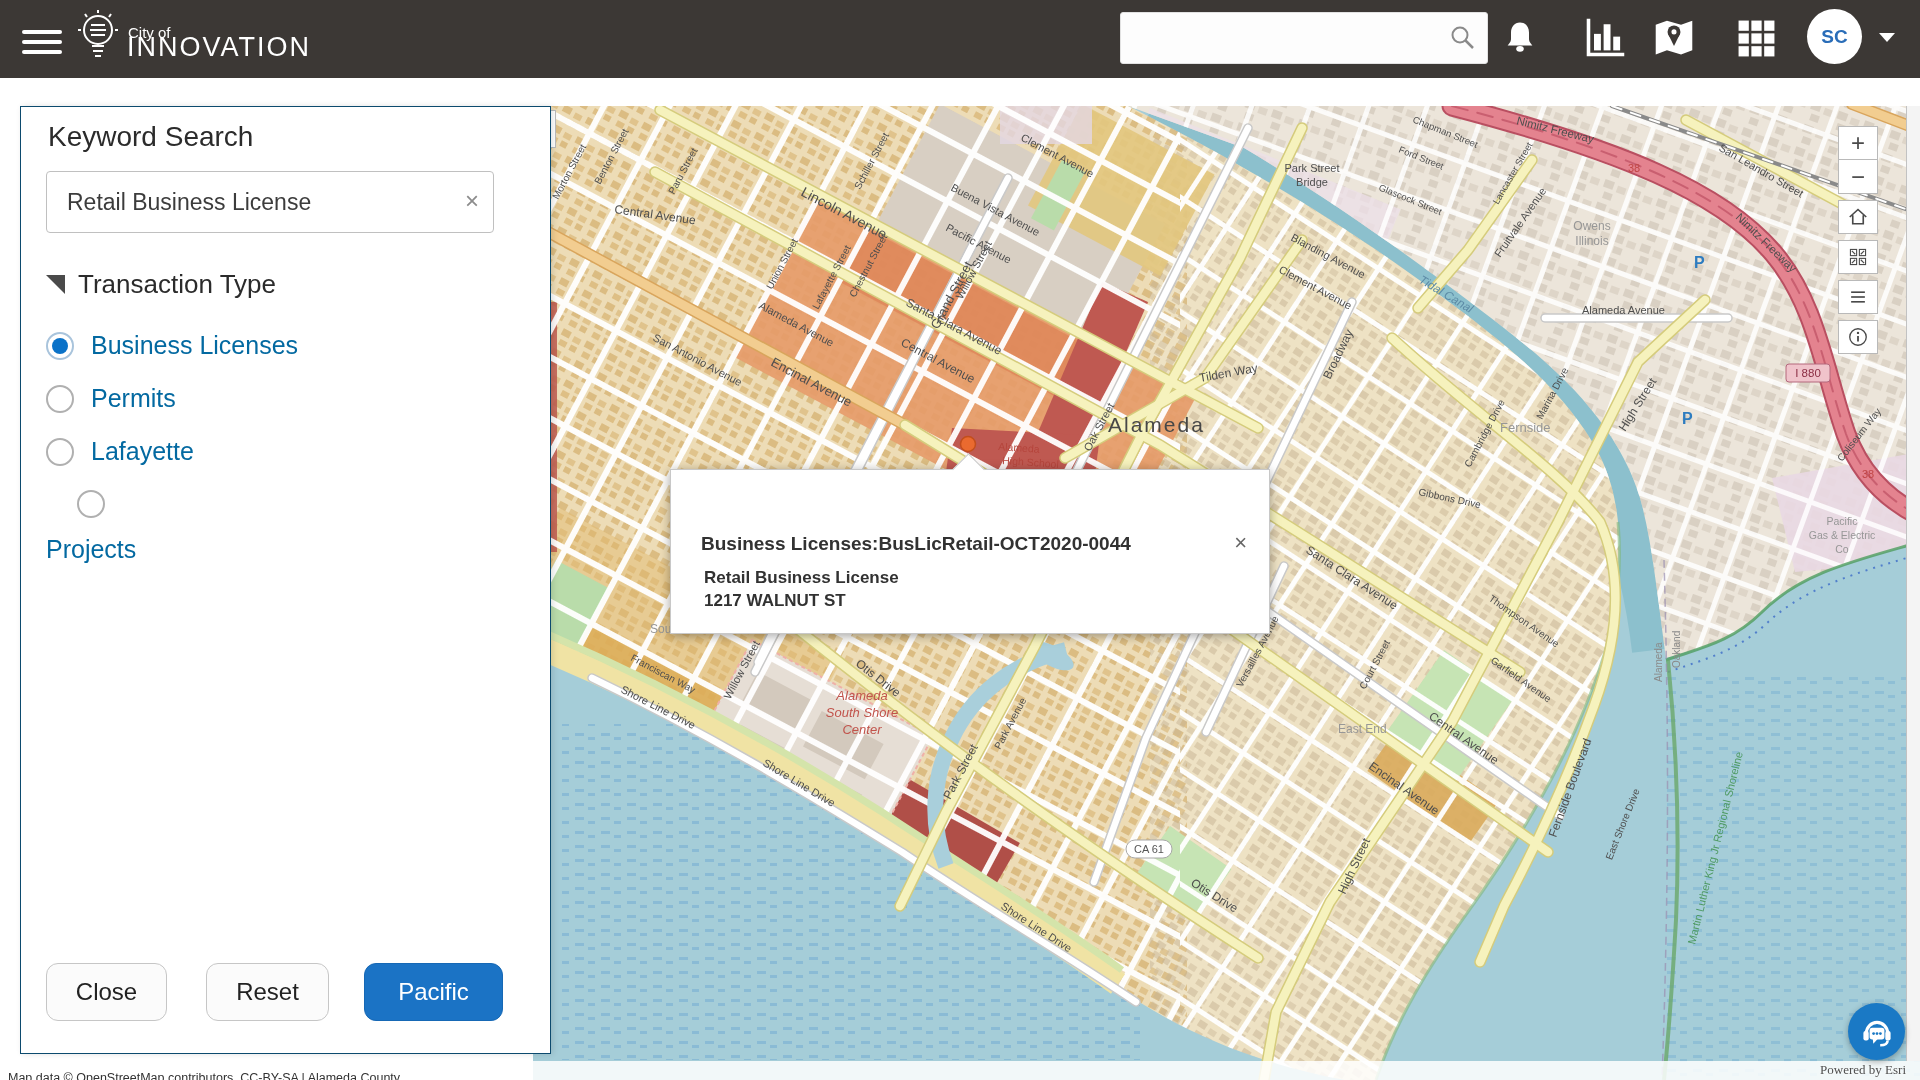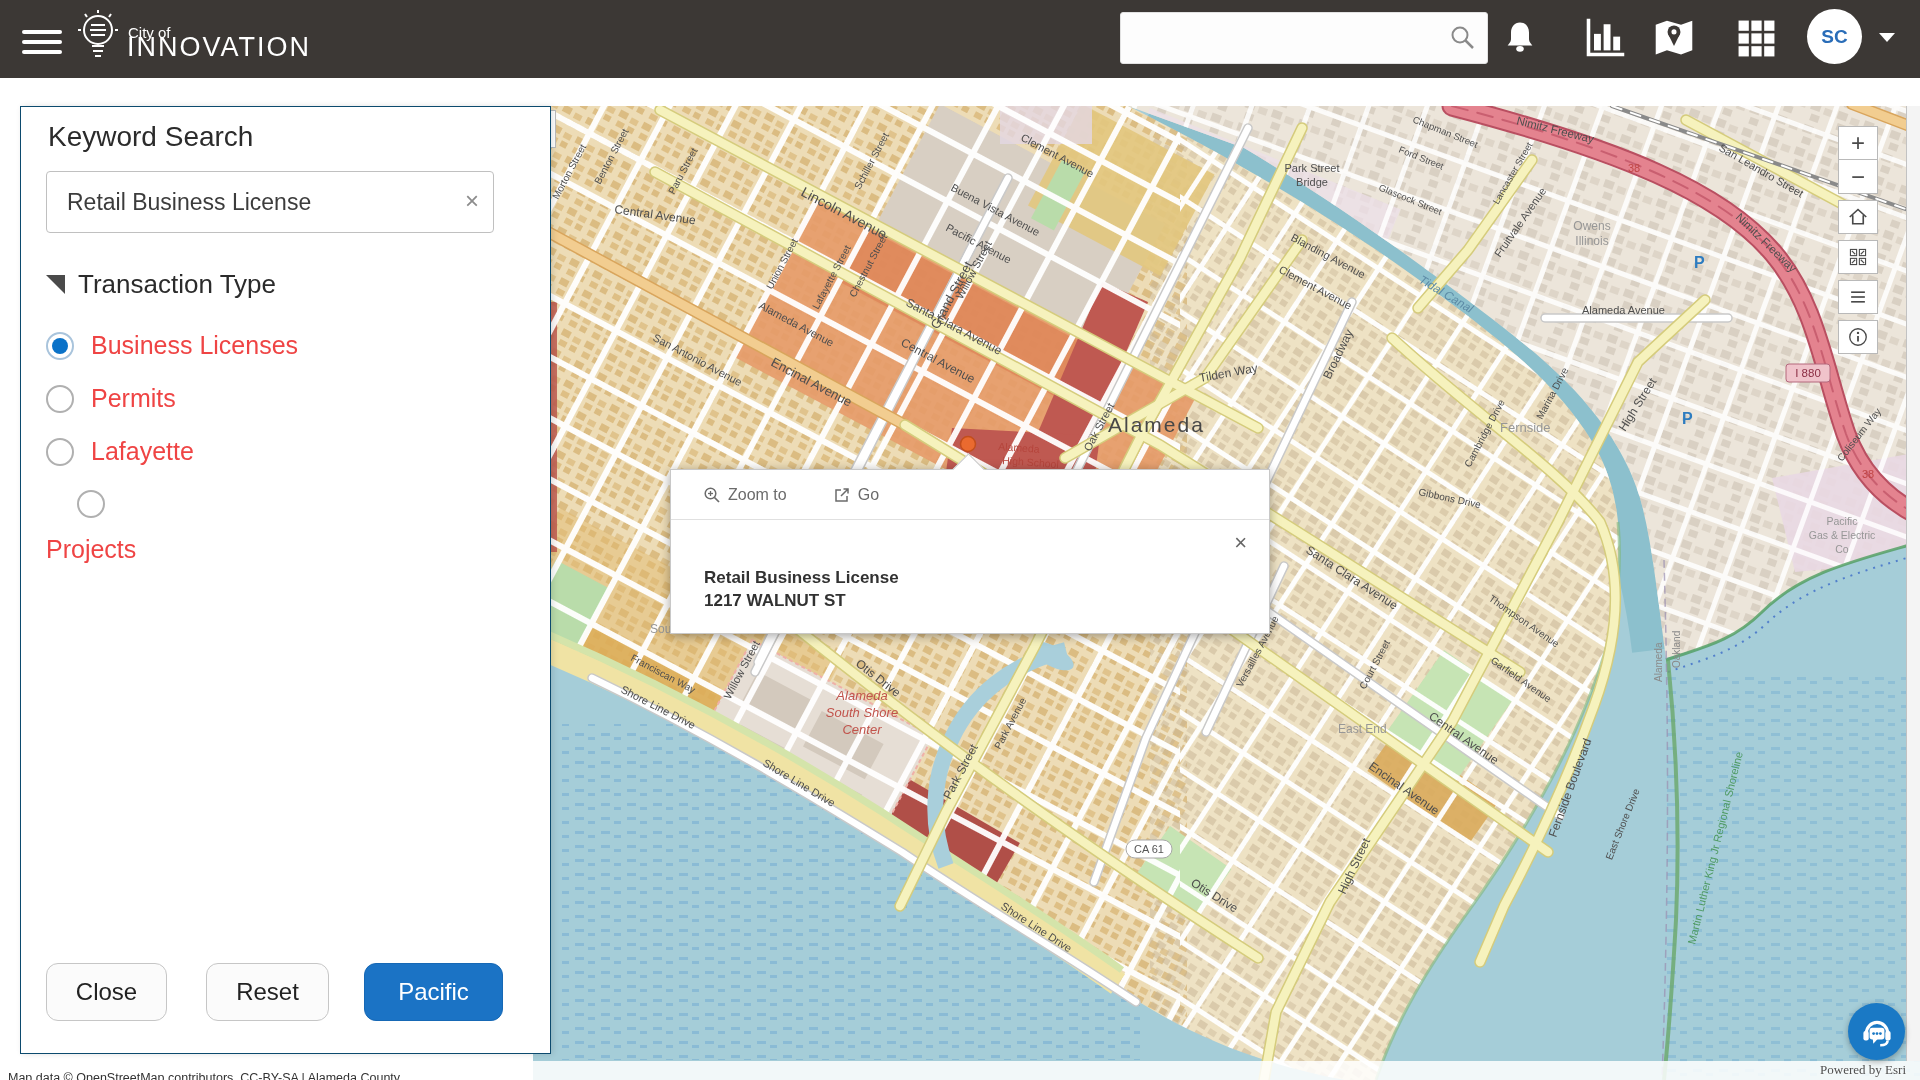--- a/index.html
+++ b/index.html
@@ -24,21 +24,21 @@
   #kw-box{position:absolute;left:25px;top:64px;width:446px;height:60px;border:1px solid #c0c0c0;border-radius:4px;}
   #kw-box input{position:absolute;left:18px;top:8px;width:380px;height:42px;border:none;outline:none;font-size:23px;color:#3c3c3c;background:transparent;}
   #kw-clear{position:absolute;right:14px;top:14px;font-size:24px;color:#8c8c8c;cursor:pointer;line-height:30px;}
   #tt-row{position:absolute;left:25px;top:162px;display:flex;align-items:center;gap:13px;}
   #tt-tri{width:0;height:0;border-top:19px solid #4a4a4a;border-left:19px solid transparent;}
   #tt-label{font-size:26px;color:#2b2b2b;}
   .radio-row{position:absolute;left:25px;display:flex;align-items:center;gap:17px;cursor:pointer;}
   .rdot{width:28px;height:28px;border:2px solid #b0b0b0;border-radius:50%;background:#fff;box-sizing:border-box;position:relative;}
   .rdot.checked{border-color:#a9c4dc;}
   .rdot.checked::after{content:"";position:absolute;left:4px;top:4px;width:16px;height:16px;border-radius:50%;background:#0a72c8;}
-  .rlabel{font-size:25px;color:#ef4444;}
+  .rlabel{font-size:25px;color:#0369a1;}
   .pbtn{position:absolute;top:856px;height:58px;border-radius:12px;font-size:24px;cursor:pointer;
     display:flex;align-items:center;justify-content:center;box-sizing:border-box;}
   .pbtn.gray{background:#fbfbfb;border:1px solid #c6c6c6;color:#222;}
   .pbtn.blue{background:#1b73c5;border:1px solid #1668b5;color:#fff;}
   #collapse-tab{position:absolute;left:533px;top:110px;width:21px;height:36px;background:#fff;border:1px solid #bbb;
     z-index:19;display:flex;align-items:center;justify-content:center;cursor:pointer;}
   #collapse-tab i{width:0;height:0;border-top:7px solid transparent;border-bottom:7px solid transparent;border-right:9px solid #555;}
   
   #map{position:absolute;left:533px;top:106px;width:1387px;height:974px;overflow:hidden;background:#a5cdd8;}
   #right-strip{position:absolute;left:1906px;top:106px;width:14px;height:955px;background:#f4f4f4;border-left:1px solid #c2c2c2;z-index:15;}
@@ -527,38 +527,21 @@
     <span class="rdot"></span>
     <span class="rlabel">Projects</span>
   </div>
   <div class="pbtn gray" style="left:25px;width:121px;">Close</div>
   <div class="pbtn gray" style="left:185px;width:123px;">Reset</div>
   <div class="pbtn blue" style="left:343px;width:139px;">Pacific</div>
 </div>
 
 <div id="popup">
   <div class="diamond"></div>
-  <div id="popup-actions">
-    <span class="pact">
-      <svg width="18" height="18" viewBox="0 0 18 18">
-        <circle cx="7.5" cy="7.5" r="5.3" stroke="#6b6b6b" stroke-width="1.5" fill="none"></circle>
-        <line x1="11.5" y1="11.5" x2="16" y2="16" stroke="#6b6b6b" stroke-width="1.7"></line>
-        <line x1="5" y1="7.5" x2="10" y2="7.5" stroke="#6b6b6b" stroke-width="1.3"></line>
-        <line x1="7.5" y1="5" x2="7.5" y2="10" stroke="#6b6b6b" stroke-width="1.3"></line>
-      </svg>
-      <span>Zoom to</span>
-    </span>
-    <span class="pact" style="margin-left:46px;">
-      <svg width="18" height="18" viewBox="0 0 18 18">
-        <path d="M8,4 L3,4 L3,15 L14,15 L14,10" stroke="#6b6b6b" stroke-width="1.5" fill="none"></path>
-        <path d="M8,10 L15,3 M10.5,3 L15,3 L15,7.5" stroke="#6b6b6b" stroke-width="1.5" fill="none"></path>
-      </svg>
-      <span>Go</span>
-    </span>
-  </div>
+  <div id="popup-title">Business Licenses:BusLicRetail-OCT2020-0044</div>
   <div id="popup-close">×</div>
   <div id="popup-l1">Retail Business License</div>
   <div id="popup-l2">1217 WALNUT ST</div>
 </div>
 
 <div id="attrib">
   <span id="attrib-left">Map data © OpenStreetMap contributors, CC-BY-SA | Alameda County</span>
   <span id="attrib-right">Powered by Esri</span>
 </div>
 

